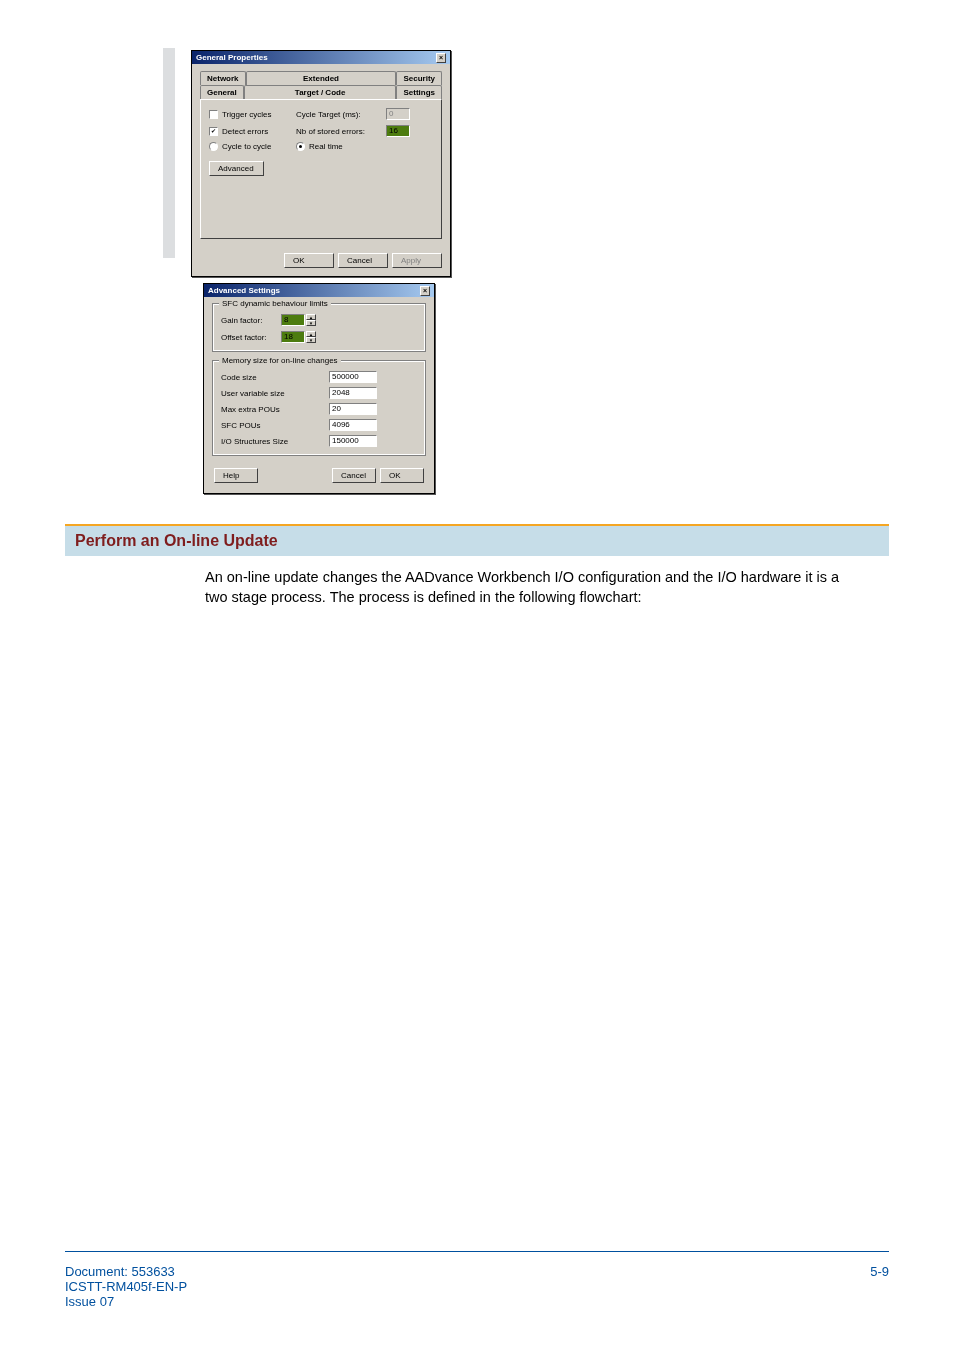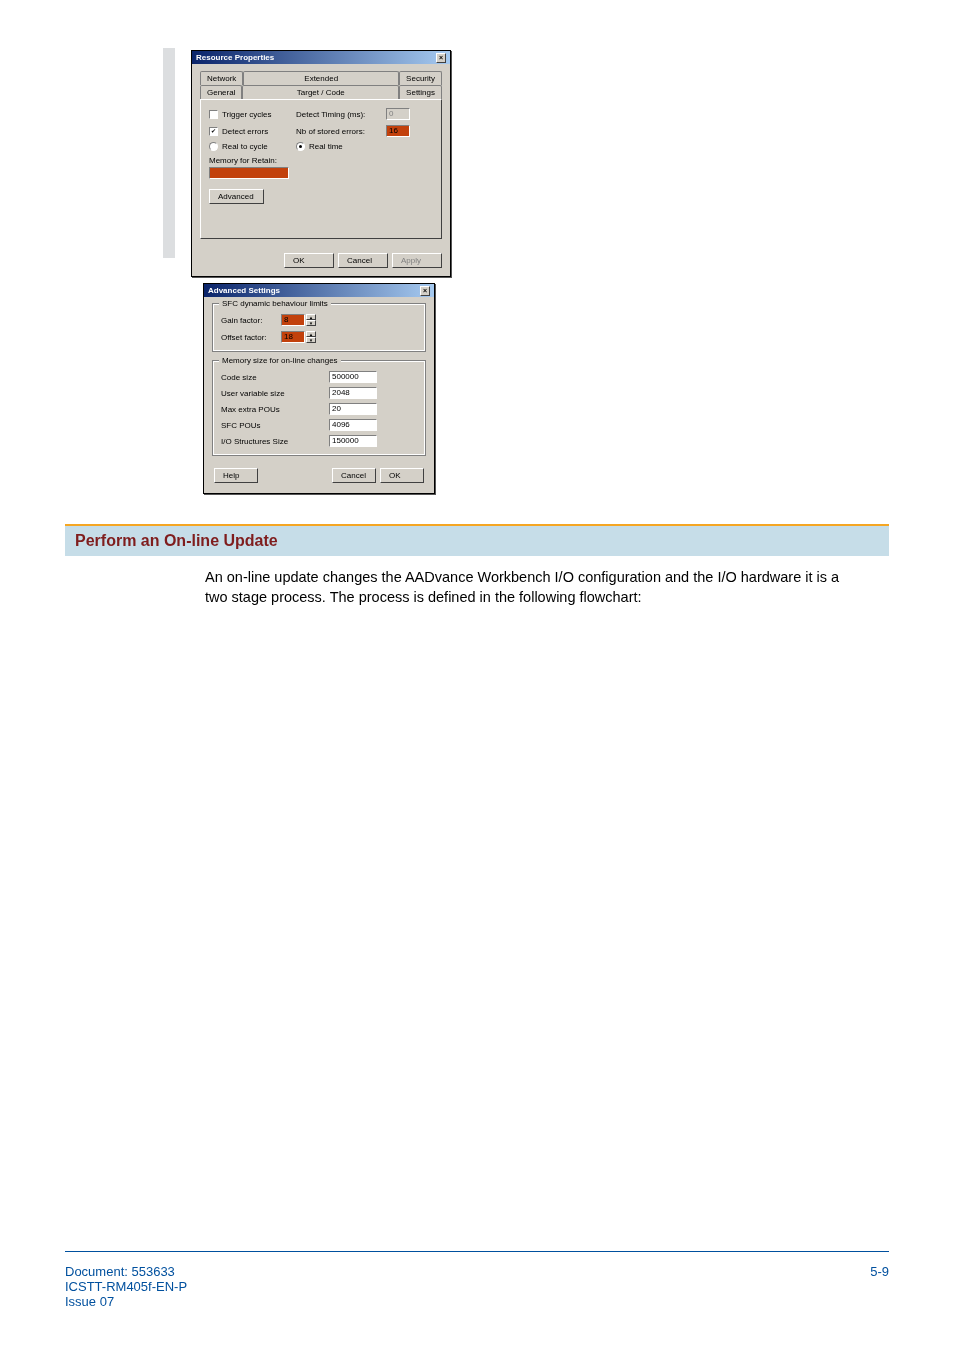--- a/index.html
+++ b/index.html
@@ -48,21 +48,21 @@
     border-bottom-color: #404040;
     width: 10px;
     height: 10px;
     color: #000;
     font-size: 7px;
     line-height: 7px;
     text-align: center;
     font-weight: bold;
   }
   .dialog-body { padding: 6px 8px 8px 8px; }
-  .tabs-row { display: flex; }
+  .tabs-row { display: flex; font-weight: bold; }
   .tab {
     border: 1px solid #808080;
     border-bottom: none;
     background: #d4d0c8;
     padding: 2px 6px;
     font-size: 8px;
     border-top-left-radius: 2px;
     border-top-right-radius: 2px;
     position: relative;
   }
@@ -97,21 +97,21 @@
   .radio.sel::after {
     content: ""; position: absolute; inset: 2px;
     background: #000; border-radius: 50%;
   }
   .lbl-left { width: 74px; }
   .lbl-mid { width: 90px; }
   .txtbox {
     border: 1px solid #808080;
     border-right-color: #fff;
     border-bottom-color: #fff;
-    background: #c2410c;
+    background: #4d7c0f;
     color: #000;
     font-size: 8px;
     height: 12px;
     padding: 0 2px;
     width: 24px;
   }
   .txtbox.disabled { background: #d4d0c8; color: #808080; }
   .txtbox.wide { width: 80px; }
   .btn {
     background: #d4d0c8;
@@ -199,56 +199,52 @@
 </head>
 <body>
 
 <div class="page">
 
   <div class="screenshot-area">
     <div class="leftstrip"></div>
 
     <div class="win-dialog" style="margin-left:14px;">
       <div class="titlebar">
-        <span>Resource Properties</span>
+        <span>General Properties</span>
         <span class="close">×</span>
       </div>
       <div class="dialog-body">
         <div class="tabs-row">
           <div class="tab back">Network</div>
           <div class="tab back" style="flex:1;text-align:center">Extended</div>
           <div class="tab back">Security</div>
         </div>
         <div class="tabs-row">
           <div class="tab">General</div>
           <div class="tab" style="flex:1;text-align:center">Target / Code</div>
           <div class="tab">Settings</div>
         </div>
         <div class="tab-panel">
           <div class="form-row">
             <span class="checkbox"></span>
             <span class="lbl-left">Trigger cycles</span>
-            <span class="lbl-mid">Detect Timing (ms):</span>
+            <span class="lbl-mid">Cycle Target (ms):</span>
             <span class="txtbox disabled">0</span>
           </div>
           <div class="form-row">
             <span class="checkbox">✔</span>
             <span class="lbl-left">Detect errors</span>
             <span class="lbl-mid">Nb of stored errors:</span>
             <span class="txtbox">16</span>
           </div>
           <div class="form-row">
             <span class="radio"></span>
-            <span class="lbl-left">Real to cycle</span>
+            <span class="lbl-left">Cycle to cycle</span>
             <span class="radio sel"></span>
             <span>Real time</span>
-          </div>
-          <div style="margin-top:4px;">
-            <div style="font-size:8px;margin-bottom:2px;">Memory for Retain:</div>
-            <div class="txtbox wide"></div>
           </div>
           <div style="margin-top:10px;">
             <div class="btn" style="width:55px;">Advanced</div>
           </div>
         </div>
       </div>
       <div class="bottom-buttons">
         <div class="btn">OK</div>
         <div class="btn">Cancel</div>
         <div class="btn disabled">Apply</div>

